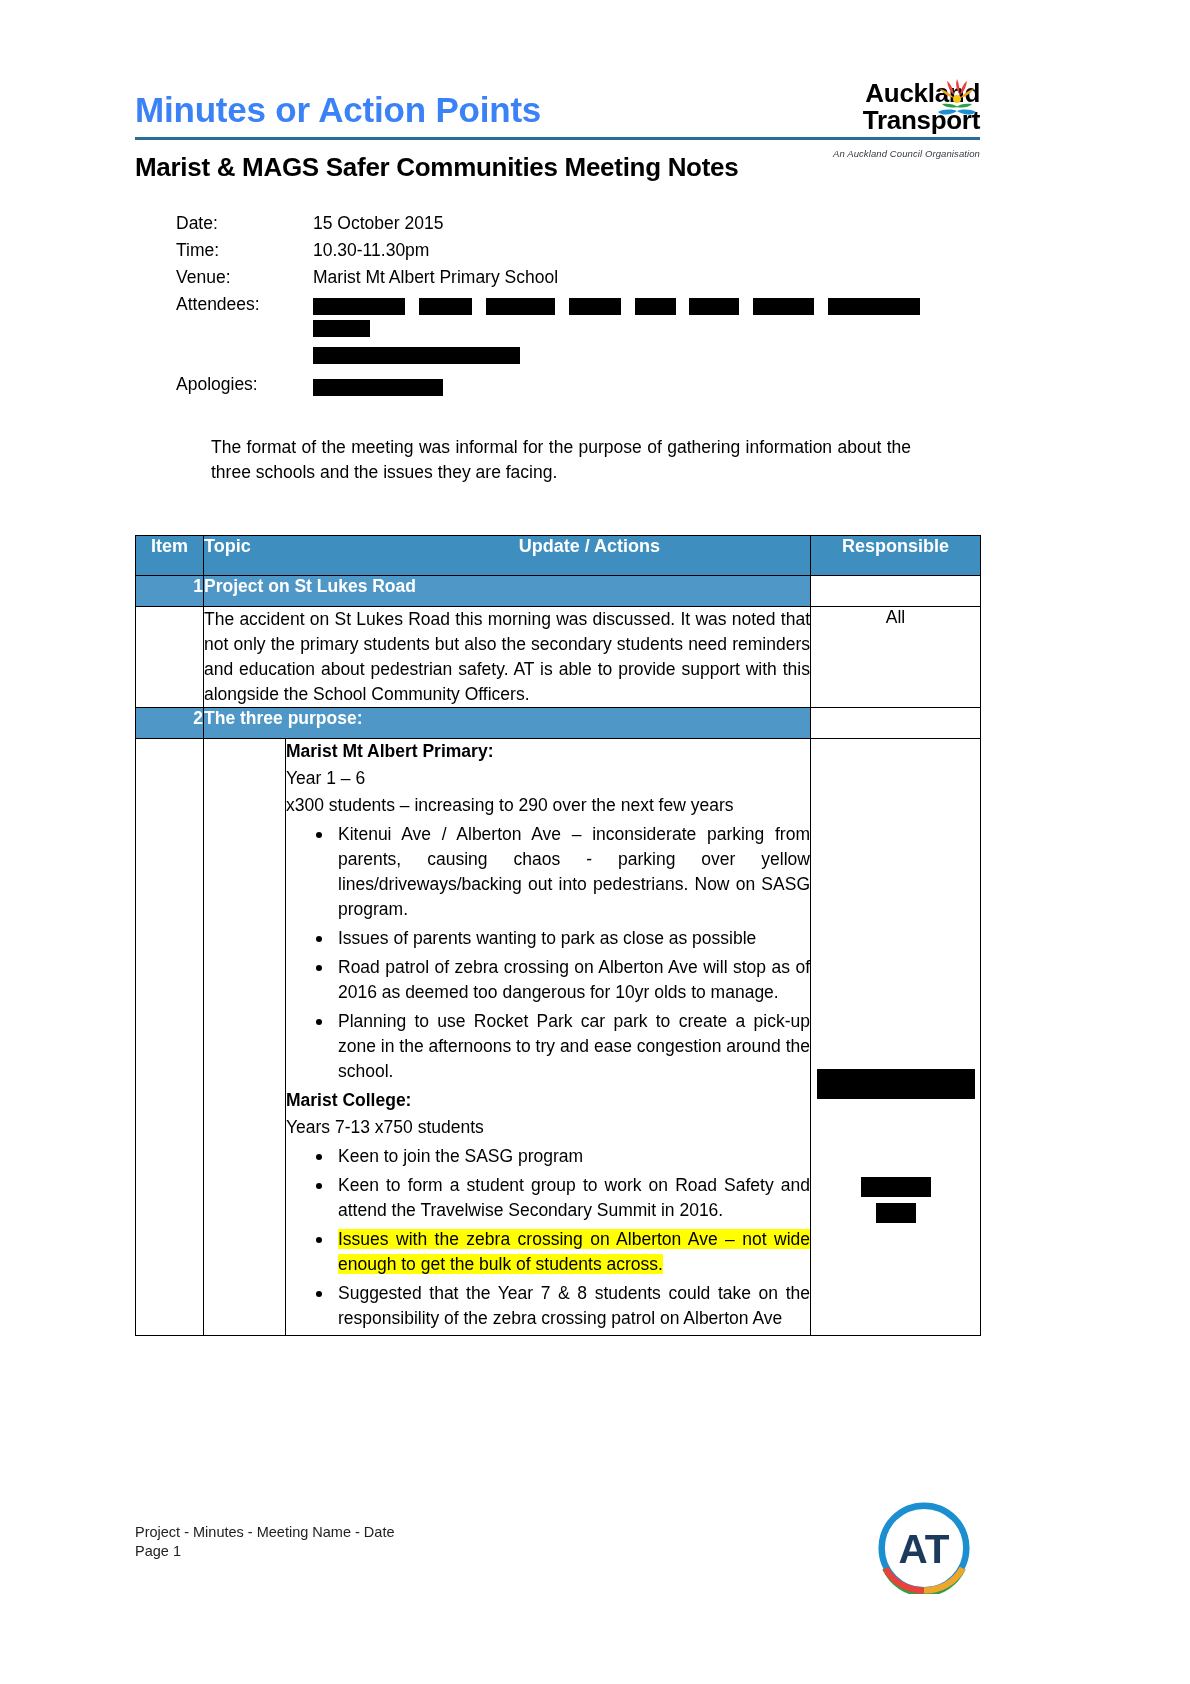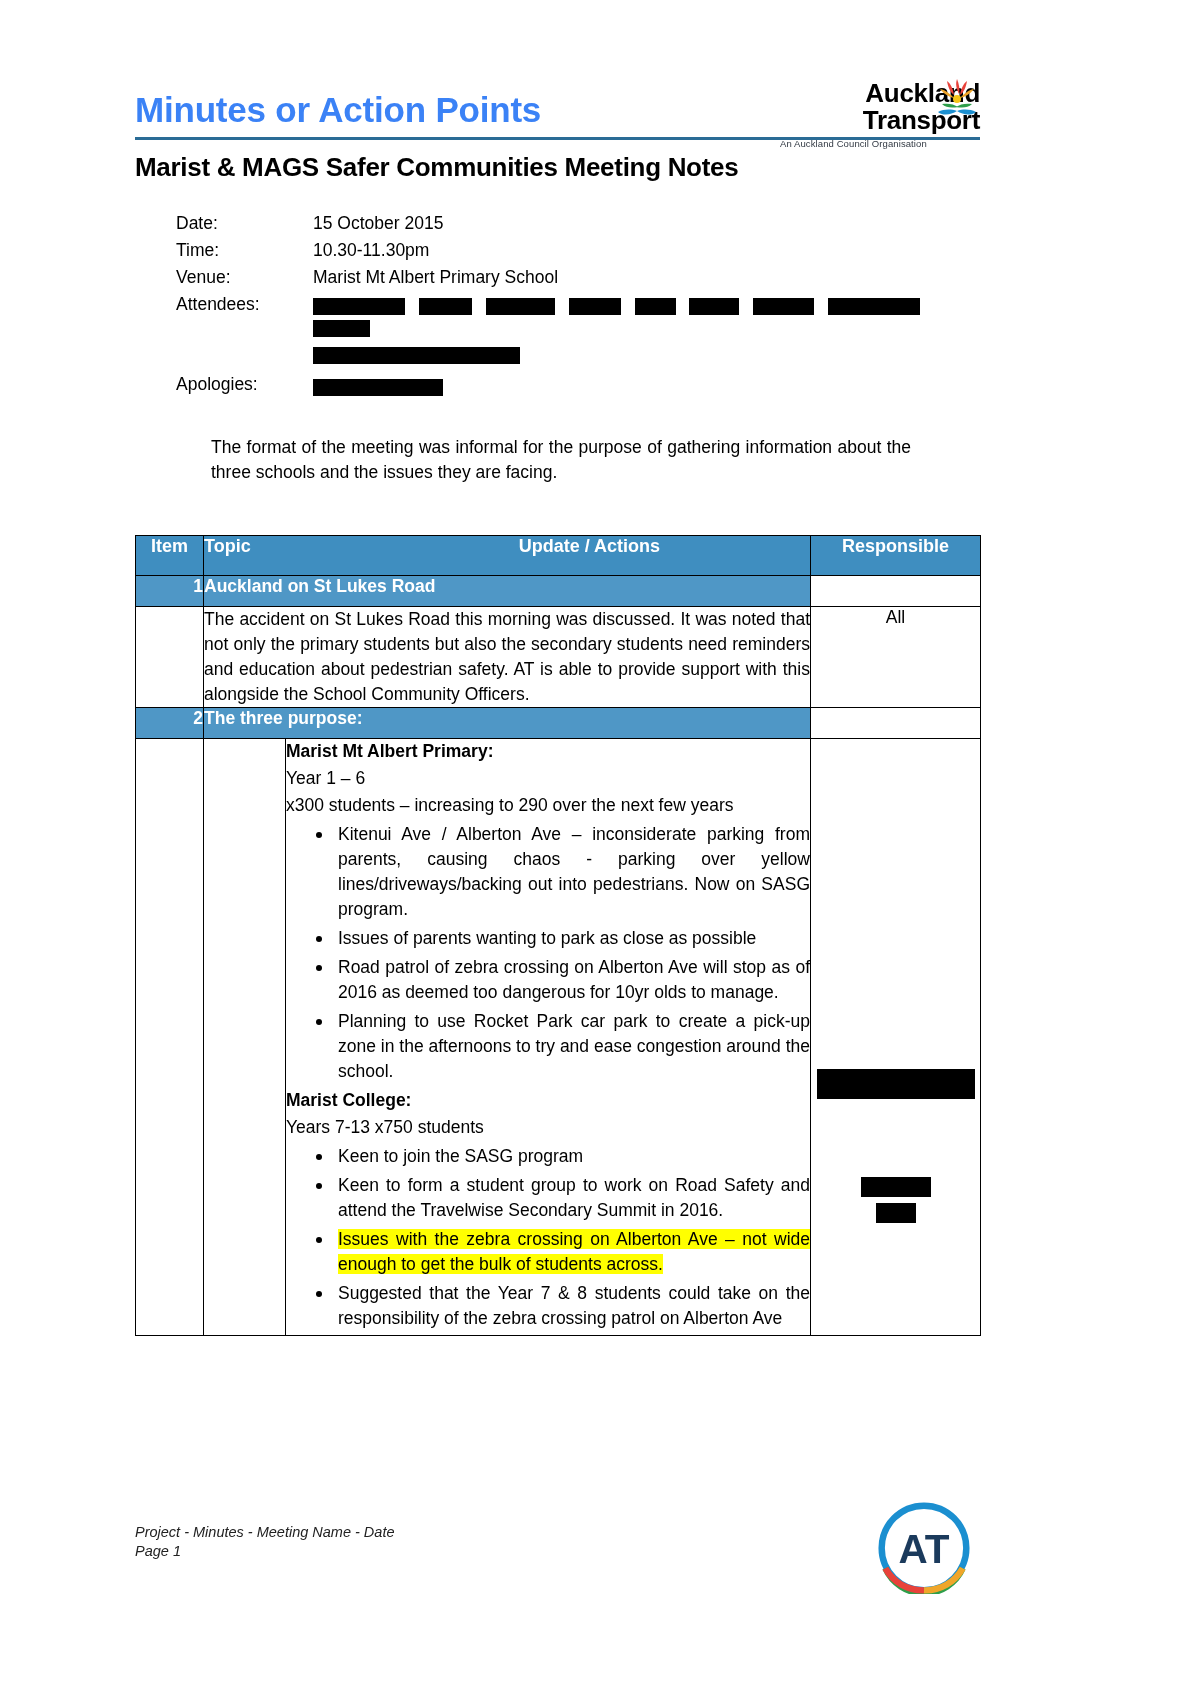--- a/index.html
+++ b/index.html
@@ -53,22 +53,24 @@
     font-size: 26px;
     font-weight: bold;
     color: #000000;
     line-height: 1.05;
     letter-spacing: -0.3px;
     text-align: right;
   }
   .logo-sub {
     font-size: 9.5px;
     color: #333a44;
-    margin-top: 3px;
+    font-style: italic;
+    margin-top: 13px;
     letter-spacing: 0.1px;
+    text-align: right;
   }
   .logo-mark {
     position: absolute;
     right: 0;
     top: -4px;
     width: 46px;
     height: 44px;
   }
 
   
@@ -197,21 +199,20 @@
 
   
   .footer {
     position: absolute;
     left: 0;
     bottom: 122px;
     width: 845px;
     font-size: 14.5px;
     color: #222;
     line-height: 1.35;
-    font-style: italic;
   }
   .at-roundel {
     position: absolute;
     right: 10px;
     bottom: 90px;
     width: 92px;
     height: 92px;
   }
 </style>
 </head>
@@ -305,21 +306,21 @@
               <span style="margin-right:150px">Update / Actions</span>
             </div>
           </th>
           <th class="th-resp">Responsible</th>
         </tr>
       </thead>
       <tbody>
 
         <tr class="section-row">
           <td class="section-num">1</td>
-          <td class="section-title" colspan="2">Auckland on St Lukes Road</td>
+          <td class="section-title" colspan="2">Project on St Lukes Road</td>
           <td class="section-blank"></td>
         </tr>
         <tr>
           <td class="spacer-cell"></td>
           <td class="body-cell" colspan="2">The accident on St Lukes Road this morning was discussed. It was noted that not only the primary students but also the secondary students need reminders and education about pedestrian safety. AT is able to provide support with this alongside the School Community Officers.</td>
           <td class="resp-cell">All</td>
         </tr>
 
         <tr class="section-row">
           <td class="section-num">2</td>

